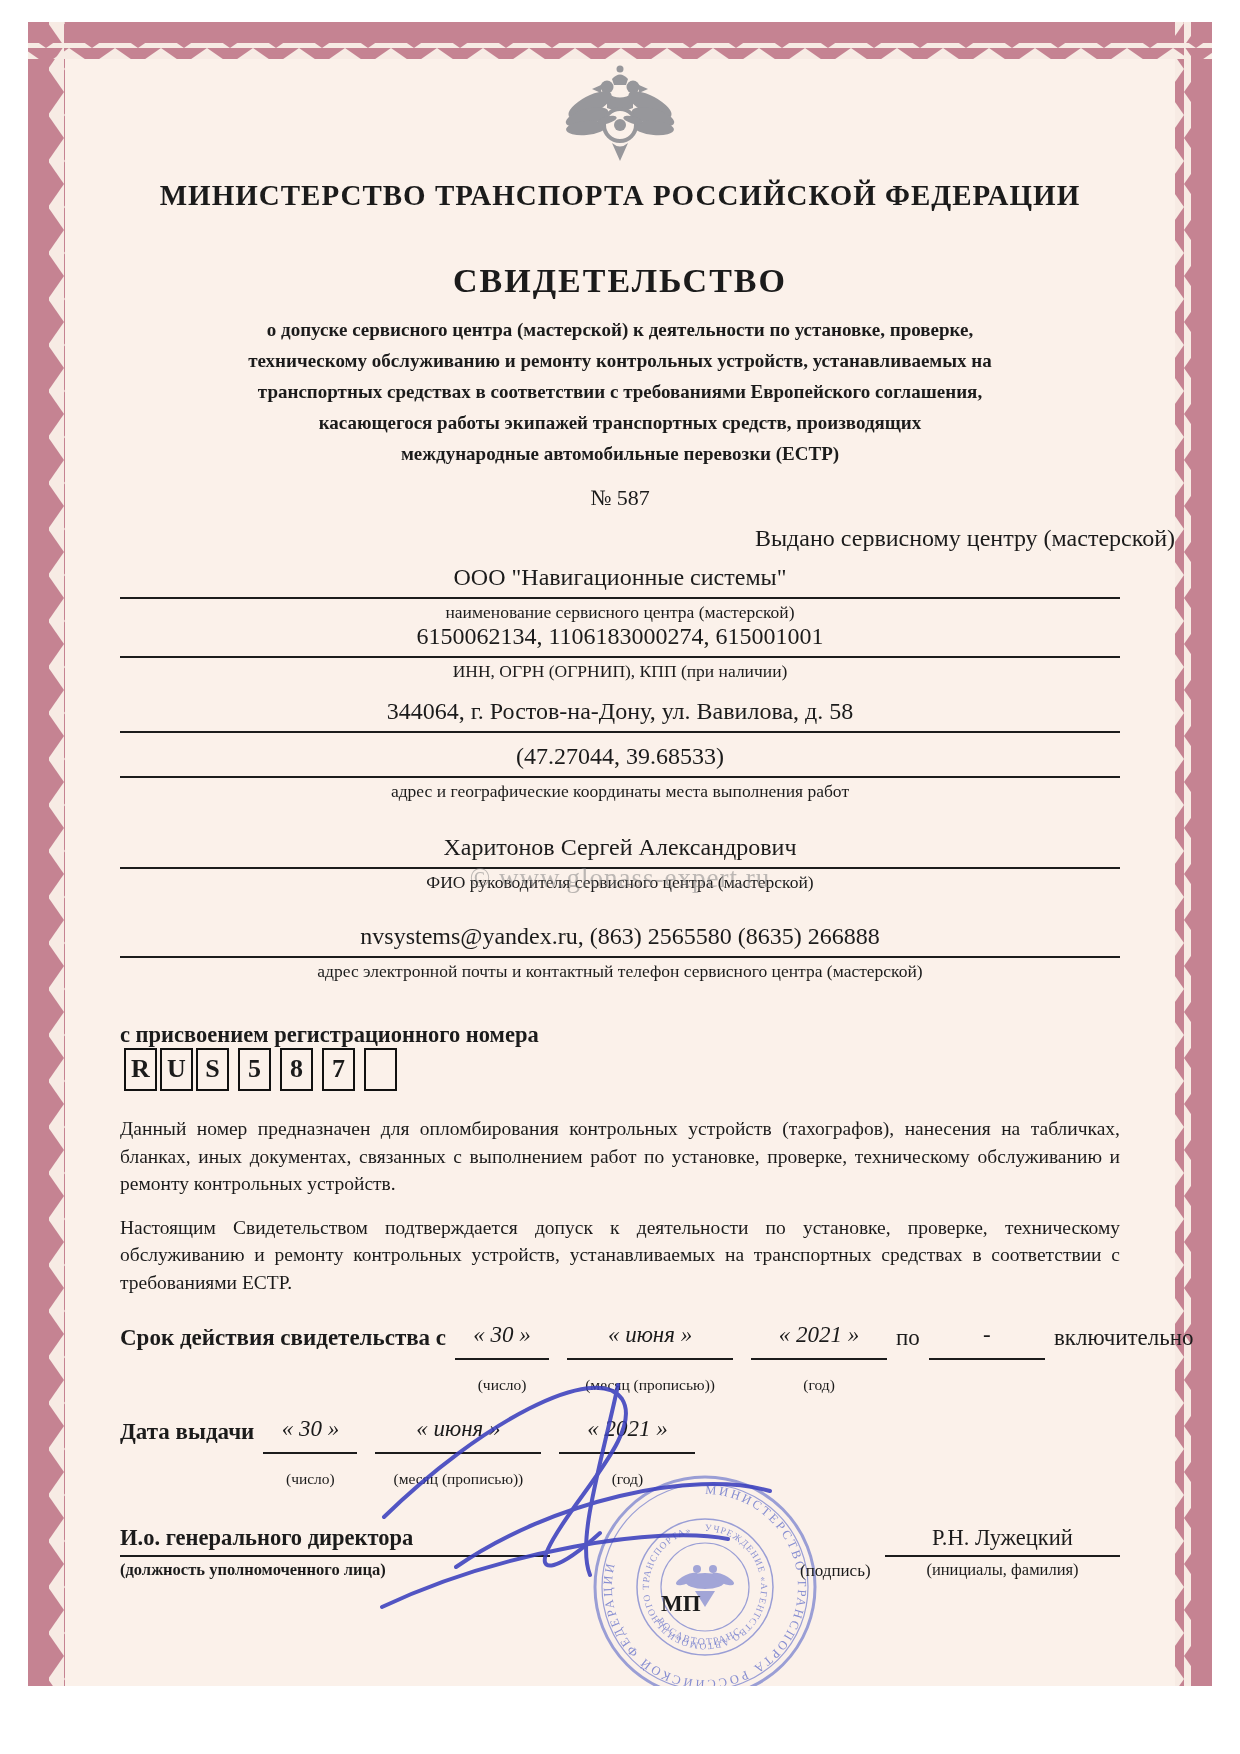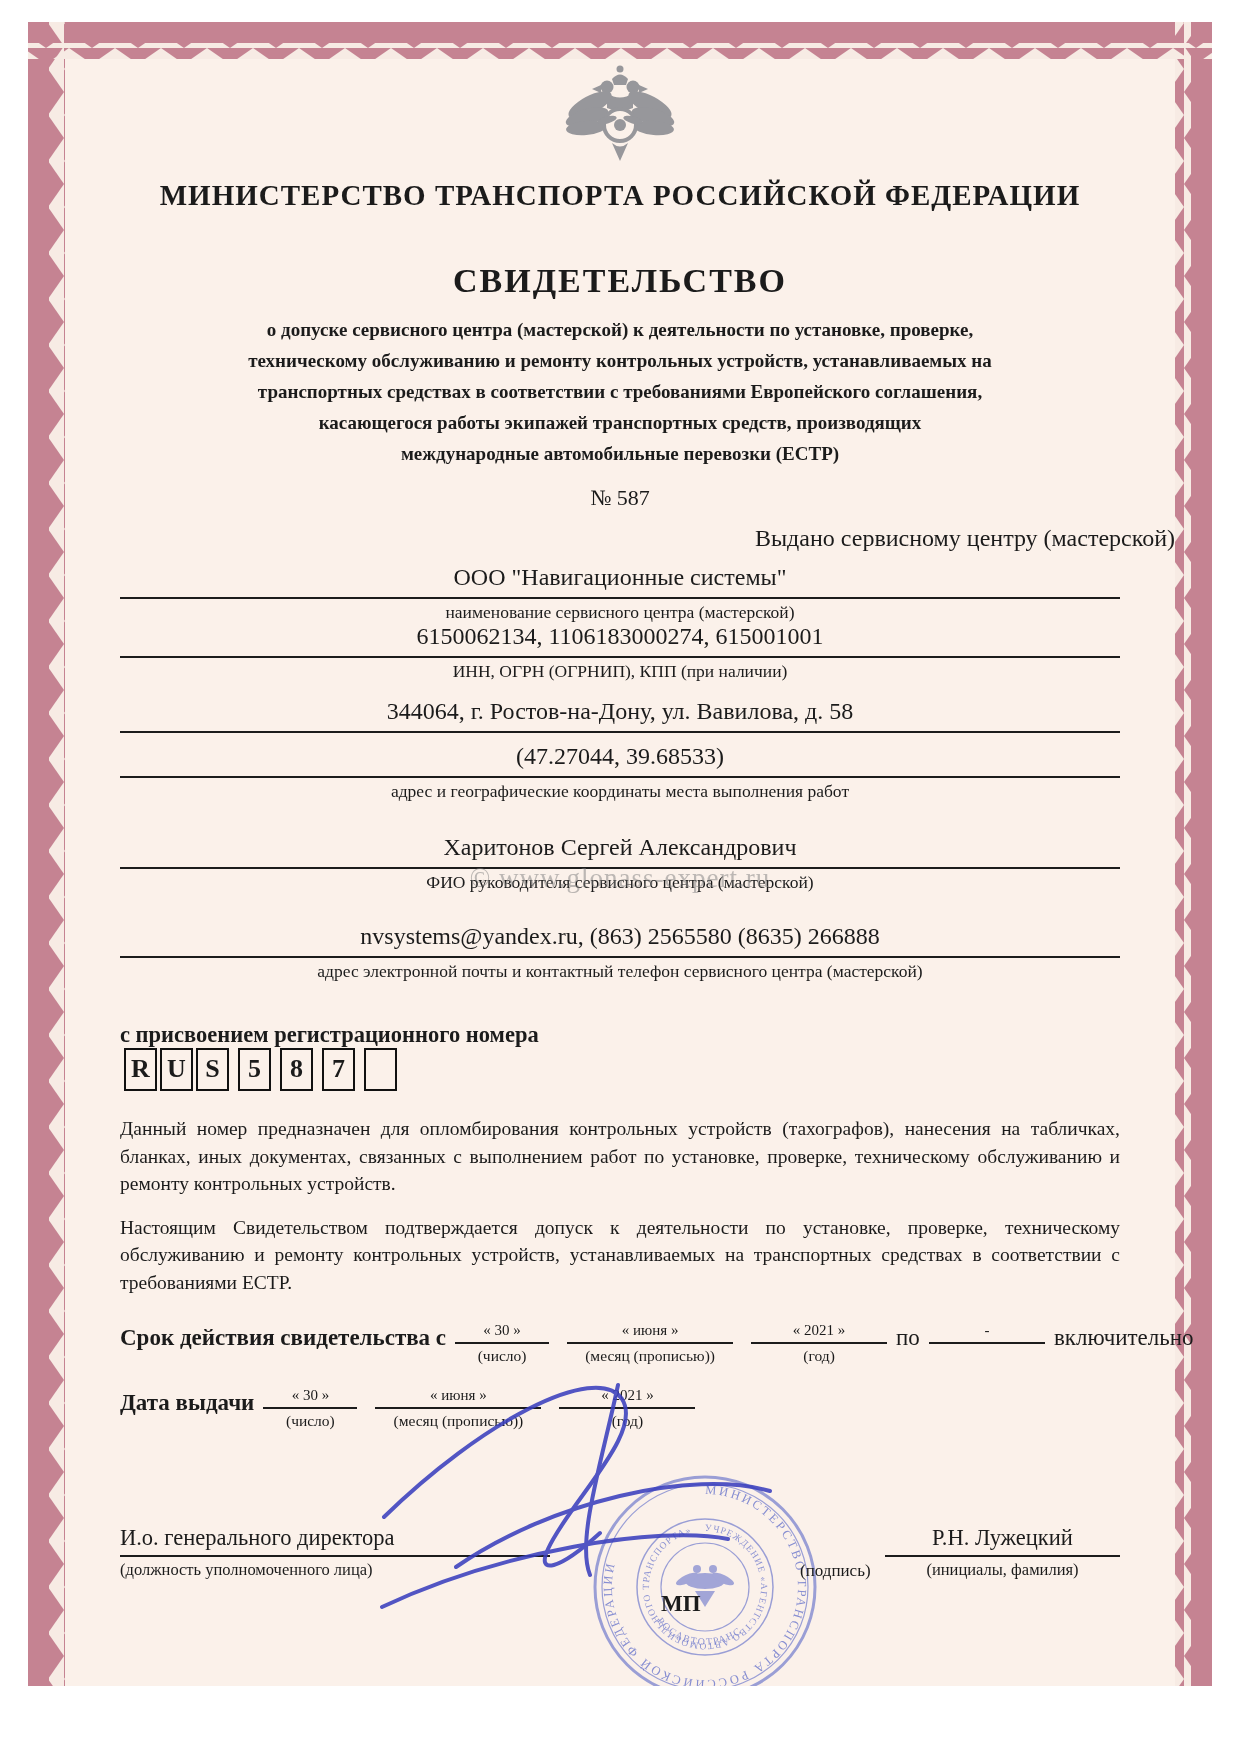--- a/index.html
+++ b/index.html
@@ -27,27 +27,27 @@
   .reg-box{display:inline-block;width:29px;height:39px;border:2.5px solid #111;
            font-size:26px;font-weight:bold;text-align:center;line-height:38px;}
   .reg-box.g3{margin-right:3px;}
   .reg-box.gap{margin-left:9px;}
   .para{margin:0 55px;font-size:19.5px;line-height:27.5px;text-align:justify;text-align-last:left;}
   .p1{margin-top:24px;} .p2{margin-top:16px;}
   .date-row{margin:0 55px;display:flex;align-items:flex-start;}
   .dr-label{font-size:23px;padding-top:3px;white-space:nowrap;}
   .dr-label.bold{font-weight:bold;}
   .dfield{display:inline-flex;flex-direction:column;align-items:center;margin:0 9px;}
-  .dval{border-bottom:2.5px solid #1c1c1c;padding:0 8px 3px;font-size:15px;text-align:center;white-space:nowrap;}
-  .dcap{font-size:15.5px;padding-top:3px;white-space:nowrap;}
+  .dval{border-bottom:2.5px solid #1c1c1c;padding:0 8px 10px;font-size:23px;text-align:center;white-space:nowrap;font-style:italic;}
+  .dcap{font-size:15.5px;padding-top:16px;white-space:nowrap;}
   .w-day{min-width:78px;} .w-month{min-width:150px;} .w-year{min-width:120px;} .w-dash{min-width:100px;}
   .validity{margin-top:26px;} .issue{margin-top:22px;}
   .sig-row{position:absolute;left:0;right:0;top:1462px;display:flex;justify-content:space-between;
            padding:0 55px;z-index:4;}
-  .sig-left{width:430px;} .sig-right{width:235px;text-align:center;}
+  .sig-left{width:430px;font-weight:bold;} .sig-right{width:235px;text-align:center;}
   .sig-title{font-size:22.5px;border-bottom:2.5px solid #1c1c1c;padding-bottom:4px;}
   .sig-cap{font-size:16.5px;margin-top:3px;}
   .stamp{position:absolute;left:480px;top:1406px;z-index:2;}
   .signature{position:absolute;left:295px;top:1286px;z-index:5;pointer-events:none;}
   .podpis{position:absolute;left:735px;top:1498px;font-size:17px;z-index:4;}
   .mp{position:absolute;left:596px;top:1528px;font-size:23px;font-weight:bold;z-index:6;}
 </style>
 </head>
 <body>
 

